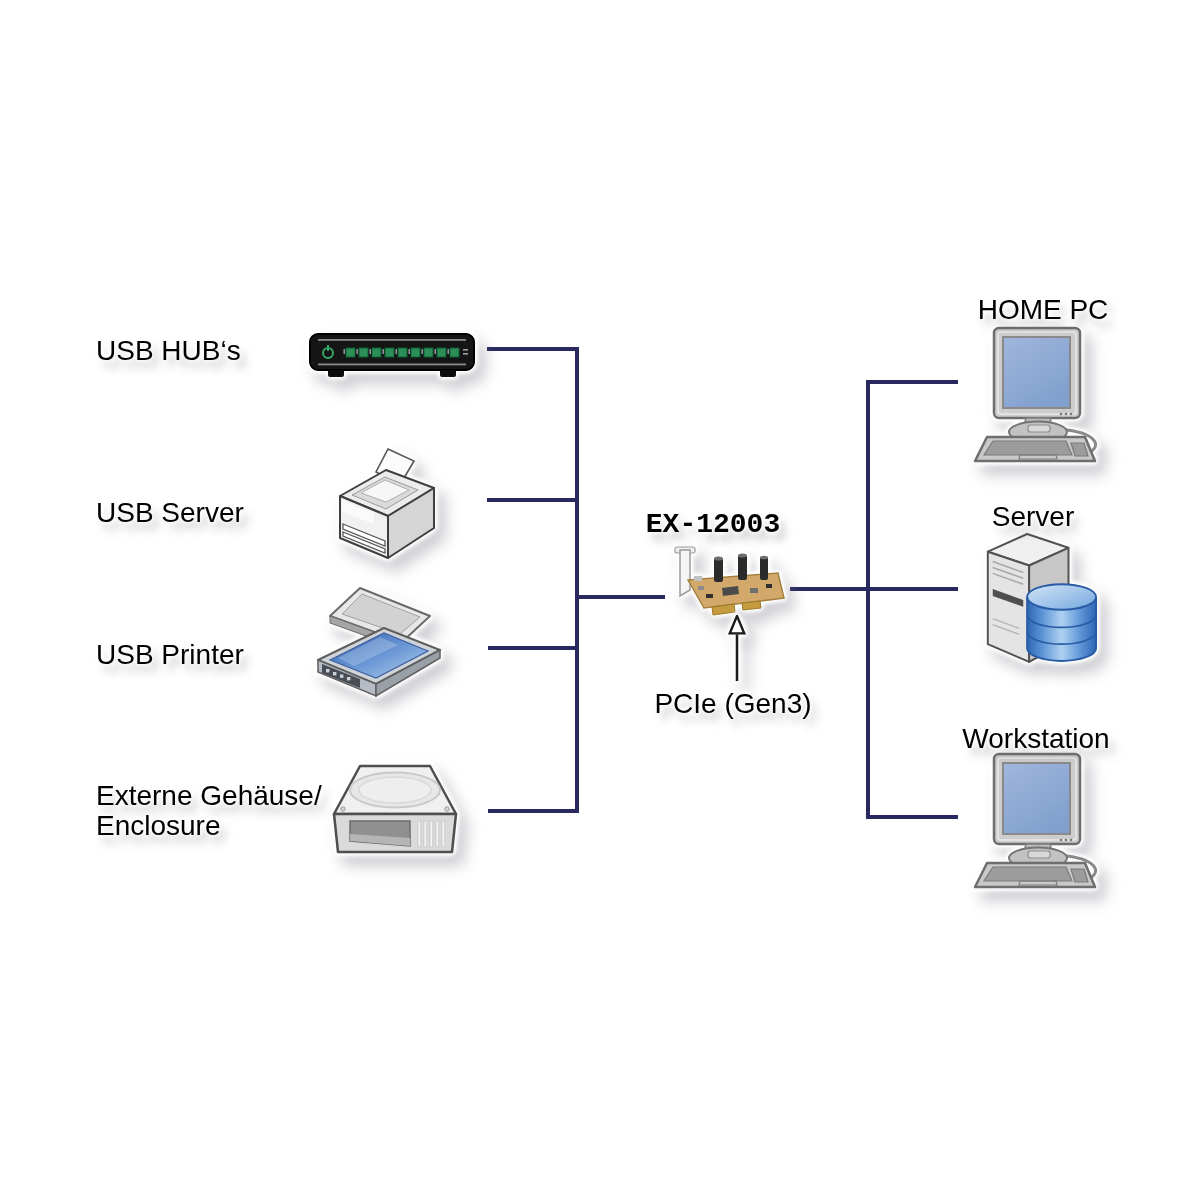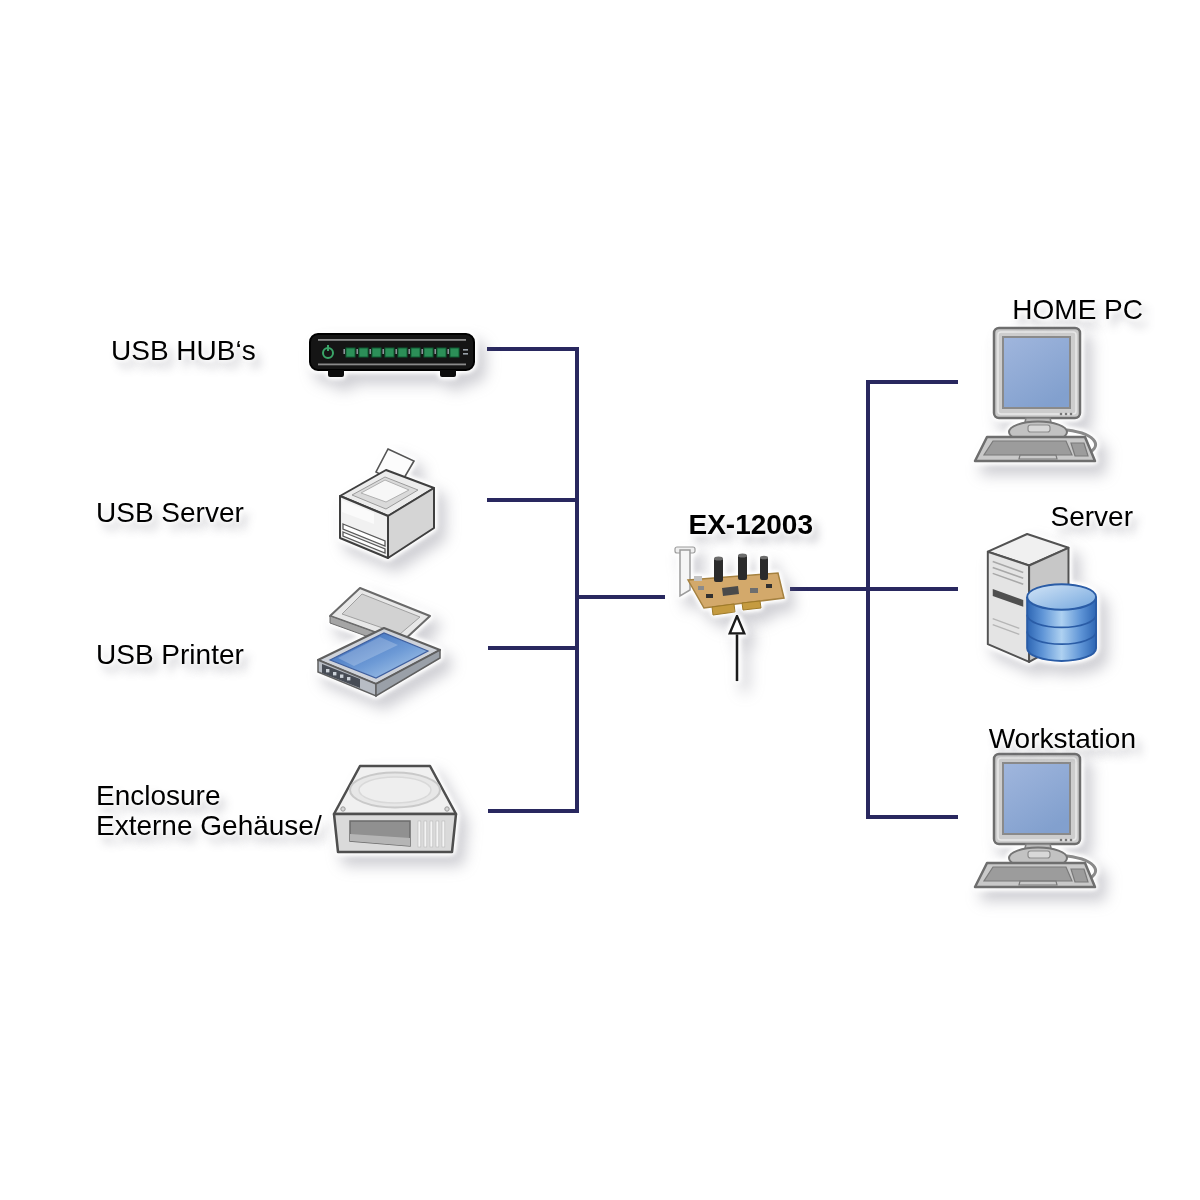--- a/index.html
+++ b/index.html
@@ -9,22 +9,22 @@
   html,body{margin:0;padding:0;background:#fff;}
   .canvas{
     position:relative;width:1200px;height:1200px;background:#ffffff;overflow:hidden;
     font-family:"Liberation Sans","DejaVu Sans",sans-serif;color:var(--text);
   }
   .hline,.vline{position:absolute;background:var(--line);z-index:1;}
   .label{
     position:absolute;z-index:3;font-size:28px;line-height:30px;white-space:nowrap;
     text-shadow:0 0 5px #fff,0 0 5px #fff,0 0 6px #fff,6px 8px 8px rgba(110,110,125,.45);
   }
-  .label.center{text-align:right;width:200px;}
-  .label.bold{font-weight:bold;}
+  .label.center{text-align:center;width:200px;}
+  .label.bold{font-weight:bold;font-family:Liberation Mono, monospace;}
   .icon{
     position:absolute;z-index:2;
     filter:drop-shadow(0 0 2px #fff) drop-shadow(0 0 2px #fff) drop-shadow(0 0 2px #fff)
            drop-shadow(8px 10px 7px rgba(110,110,125,.33));
   }
 </style>
 </head>
 <body>
 
 <div class="canvas">
@@ -33,29 +33,30 @@
   <div class="hline" style="left:487px;top:498px;width:90px;height:4px"></div>
   <div class="hline" style="left:488px;top:646px;width:89px;height:4px"></div>
   <div class="hline" style="left:488px;top:809px;width:89px;height:4px"></div>
   <div class="vline" style="left:575px;top:347px;width:4px;height:466px"></div>
   <div class="hline" style="left:575px;top:595px;width:90px;height:4px"></div>
   <div class="hline" style="left:790px;top:587px;width:168px;height:4px"></div>
   <div class="vline" style="left:866px;top:380px;width:4px;height:439px"></div>
   <div class="hline" style="left:866px;top:380px;width:92px;height:4px"></div>
   <div class="hline" style="left:866px;top:815px;width:92px;height:4px"></div>
 
-  <div class="label" style="left:111px;top:336px">USB HUB‘s</div>
+  <div class="label" style="left:96px;top:336px">USB HUB‘s</div>
   <div class="label" style="left:96px;top:498px">USB Server</div>
   <div class="label" style="left:96px;top:640px">USB Printer</div>
   <div class="label" style="left:96px;top:781px">
+    <span style="display:block">Externe Gehäuse/</span>
     <span style="display:block">Enclosure</span>
-    <span style="display:block">Externe Gehäuse/</span>
   </div>
 
   <div class="label center bold" style="left:613px;top:510px">EX-12003</div>
+  <div class="label center" style="left:633px;top:689px">PCIe (Gen3)</div>
 
   <div class="label center" style="left:943px;top:295px">HOME PC</div>
   <div class="label center" style="left:933px;top:502px">Server</div>
   <div class="label center" style="left:936px;top:724px">Workstation</div>
 
   <svg class="icon" style="left:306px;top:331px" width="172" height="48" viewBox="0 0 172 48">
     <rect x="4" y="3" width="164" height="36" rx="8" fill="#151515" stroke="#000" stroke-width="2"></rect>
     <rect x="12" y="8" width="148" height="1.8" fill="#8a8a8a"></rect>
     <rect x="12" y="32.5" width="148" height="1.8" fill="#8a8a8a"></rect>
     <g fill="none" stroke="#3aa568" stroke-width="2">

